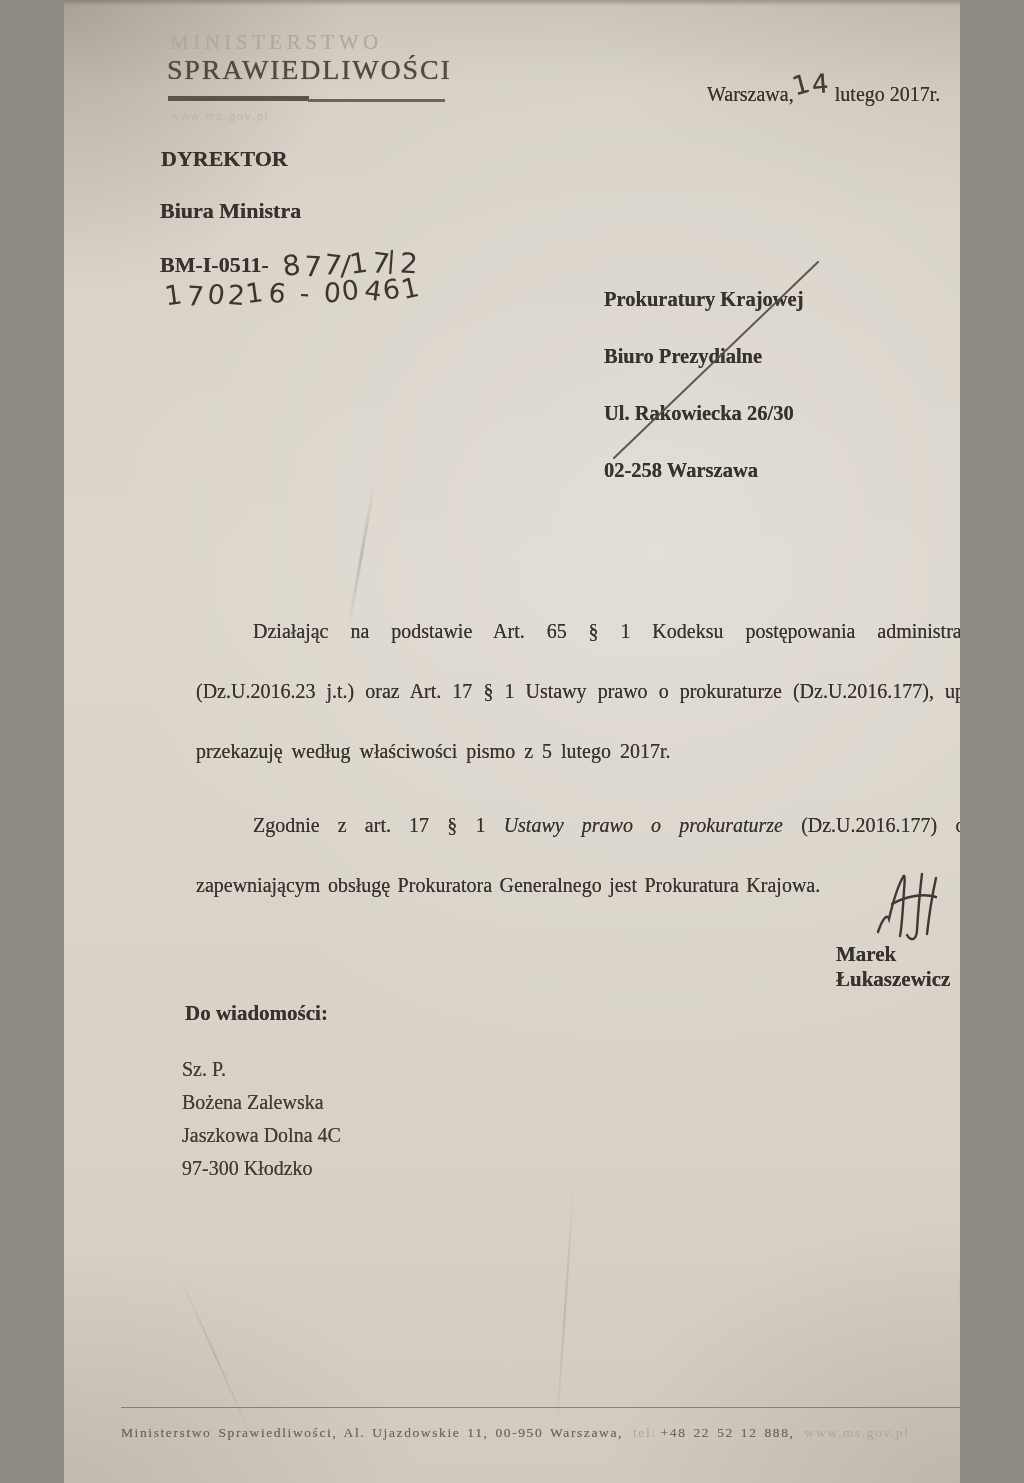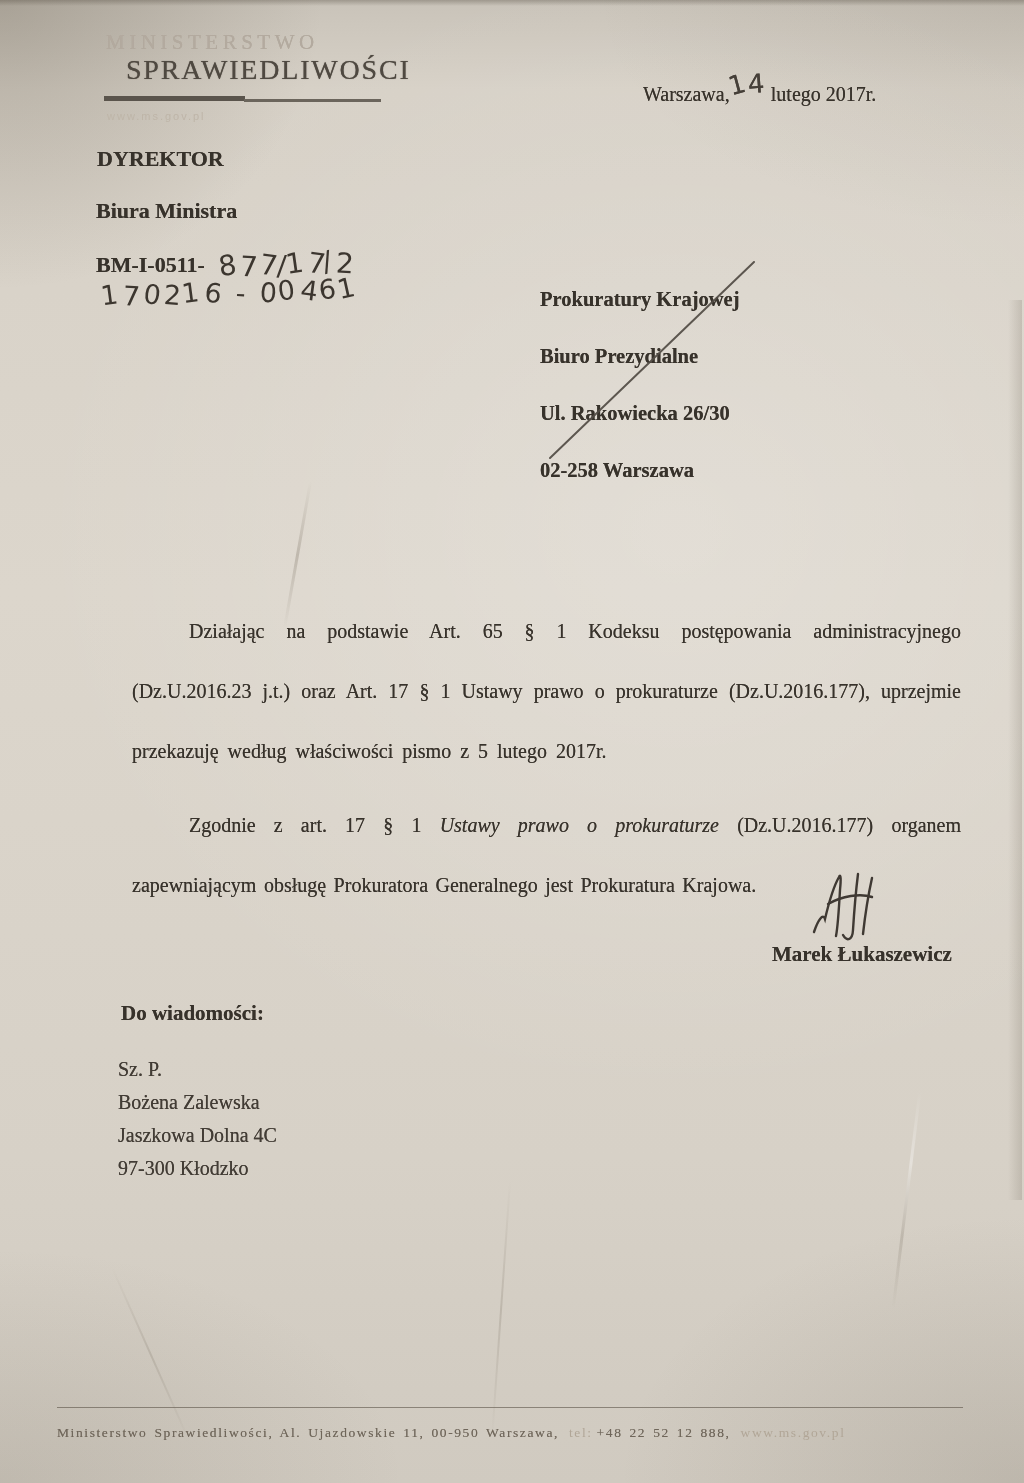--- a/index.html
+++ b/index.html
@@ -1,34 +1,34 @@
 <!DOCTYPE html>
 <html><head>
 <meta charset="utf-8">
 <style>
   html,body{margin:0;padding:0;background:#8f8a82;}
   .page{
-    position:relative;width:1024px;height:1483px;overflow:hidden;
+    position:relative;width:896px;height:1483px;overflow:hidden;
     margin:0 auto;
     font-family:"Liberation Serif",serif;color:#37322b;
     background:
       radial-gradient(90% 55% at 66% 36%, rgba(255,255,255,.20), rgba(255,255,255,0) 70%),
       radial-gradient(42% 26% at 0% 0%, rgba(92,83,68,.30), rgba(92,83,68,0) 75%),
       radial-gradient(60% 22% at 100% 0%, rgba(92,83,68,.10), rgba(92,83,68,0) 70%),
       radial-gradient(55% 25% at 100% 100%, rgba(92,83,68,.16), rgba(92,83,68,0) 72%),
       radial-gradient(55% 22% at 0% 100%, rgba(92,83,68,.14), rgba(92,83,68,0) 72%),
       linear-gradient(to bottom,#c9c3b9,#d7d1c7 6%,#dcd6cc 40%,#d7d1c7 78%,#d0cac0 100%);
   }
   .abs{position:absolute;}
   .ink{text-shadow:0 0 .6px rgba(55,48,40,.8);}
   .bold{font-weight:bold;}
 
   
   .logo-min{left:106px;top:30px;font-size:21px;letter-spacing:4.5px;color:#b3aa9f;text-shadow:0 0 .5px rgba(170,160,148,.8);}
-  .logo-spr{left:103px;top:54px;font-size:28px;letter-spacing:1.8px;color:#4f4941;text-shadow:0 0 .8px rgba(79,73,65,.85);margin-left:23px;}
+  .logo-spr{left:103px;top:54px;font-size:28px;letter-spacing:1.8px;color:#4f4941;text-shadow:0 0 .8px rgba(79,73,65,.85);}
   .bar1{left:104px;top:96px;width:141px;height:5px;background:#5a544c;}
   .bar2{left:244px;top:99px;width:137px;height:3px;background:#6b655c;}
   .logo-url{left:107px;top:110px;font-size:11px;letter-spacing:2px;color:#beb5a8;font-family:"Liberation Sans",sans-serif;}
 
   
   .dateline{left:643px;top:76px;display:flex;align-items:flex-end;font-size:20px;}
   .date-day{font-family:"DejaVu Sans",sans-serif;font-size:26px;color:#453f38;
             display:inline-block;margin:0 7px 0 1px;transform:rotate(-9deg) translateY(-7px);}
 
   

